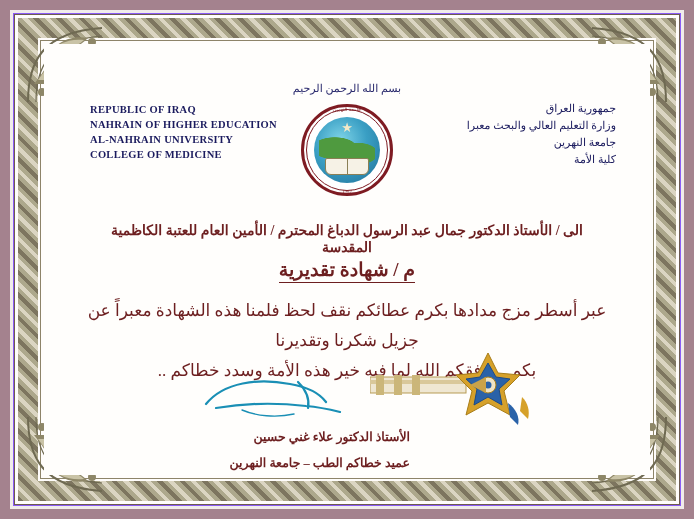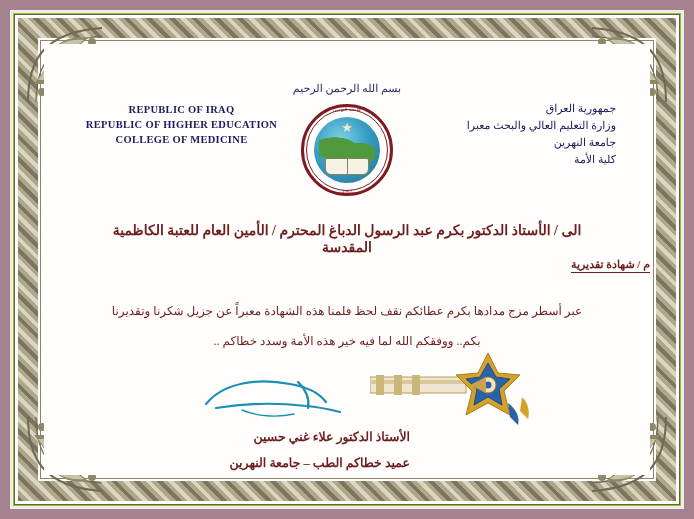--- a/index.html
+++ b/index.html
@@ -13,21 +13,21 @@
     overflow: hidden;
     font-family: "Liberation Serif", serif;
   }
 
   
   .certificate {
     position: relative;
     width: 694px;
     height: 519px;
     box-sizing: border-box;
-    background: #84cc16;
+    background: #8b5cf6;
   }
 
   
   .band-outer {
     position: absolute;
     left: 0; top: 0; right: 0; bottom: 0;
     border: 10px solid #a4828e;
     box-sizing: border-box;
   }
   .band-outer2 {
@@ -103,24 +103,23 @@
     text-align: center;
     font-size: 11px;
     color: #2b2b6e;
     direction: rtl;
     letter-spacing: 0.2px;
   }
 
   
   .org-en {
     position: absolute;
-    left: 30px;
+    left: 46px;
     top: 58px;
     width: 215px;
-    text-align: center;
     color: #1b1b5e;
     font-size: 10.5px;
     font-weight: bold;
     line-height: 15px;
     letter-spacing: 0.3px;
   }
 
   
   .org-ar {
     position: absolute;
@@ -235,40 +234,41 @@
     font-size: 14px;
     font-weight: bold;
     letter-spacing: 0.2px;
   }
 
   
   .subject {
     position: absolute;
     top: 214px;
     left: 0; right: 0;
+    text-align: center;
     direction: rtl;
     color: #6d1f20;
-    font-size: 11px;
+    font-size: 19px;
     font-weight: bold;
   }
   .subject span {
     border-bottom: 1.5px solid #6d1f20;
     padding-bottom: 2px;
   }
 
   
   .body-text {
     position: absolute;
     top: 252px;
     left: 38px;
     right: 38px;
     direction: rtl;
     text-align: center;
     color: #6d1f20;
-    font-size: 12px;
+    font-size: 17px;
     line-height: 30px;
   }
 
   
   .signature-ink {
     position: absolute;
     left: 158px;
     top: 330px;
     width: 150px;
     height: 48px;
@@ -383,21 +383,22 @@
       </g>
     </svg>
   </div>
 
   <div class="content">
 
     <div class="basmala">بسم الله الرحمن الرحيم</div>
 
     <div class="org-en">
       <div>REPUBLIC OF IRAQ</div>
-      <div>REPUBLIC OF HIGHER EDUCATION</div>
+      <div>NAHRAIN OF HIGHER EDUCATION</div>
+      <div>AL-NAHRAIN UNIVERSITY</div>
       <div>COLLEGE OF MEDICINE</div>
     </div>
 
     <div class="org-ar">
       <div>جمهورية العراق</div>
       <div>وزارة التعليم العالي والبحث معبرا</div>
       <div>جامعة النهرين</div>
       <div>كلية الأمة</div>
     </div>
 
@@ -408,21 +409,21 @@
         <div class="top">جامعة النهرين</div>
         <div class="bottom">1987</div>
       </div>
       <div class="emblem-core">
         <div class="emblem-star">★</div>
         <div class="emblem-land"></div>
         <div class="emblem-book"></div>
       </div>
     </div>
 
-    <div class="addressee">الى / الأستاذ الدكتور بكرم عبد الرسول الدباغ المحترم / الأمين العام للعتبة الكاظمية المقدسة</div>
+    <div class="addressee">الى / الأستاذ الدكتور جمال عبد الرسول الدباغ المحترم / الأمين العام للعتبة الكاظمية المقدسة</div>
 
     <div class="subject">
       <span>م / شهادة تقديرية</span>
     </div>
 
     <div class="body-text">
       <div>عبر أسطر مزج مدادها بكرم عطائكم نقف لحظ فلمنا هذه الشهادة معبراً عن جزيل شكرنا وتقديرنا</div>
       <div>بكم.. ووفقكم الله لما فيه خير هذه الأمة وسدد خطاكم ..</div>
     </div>
 

